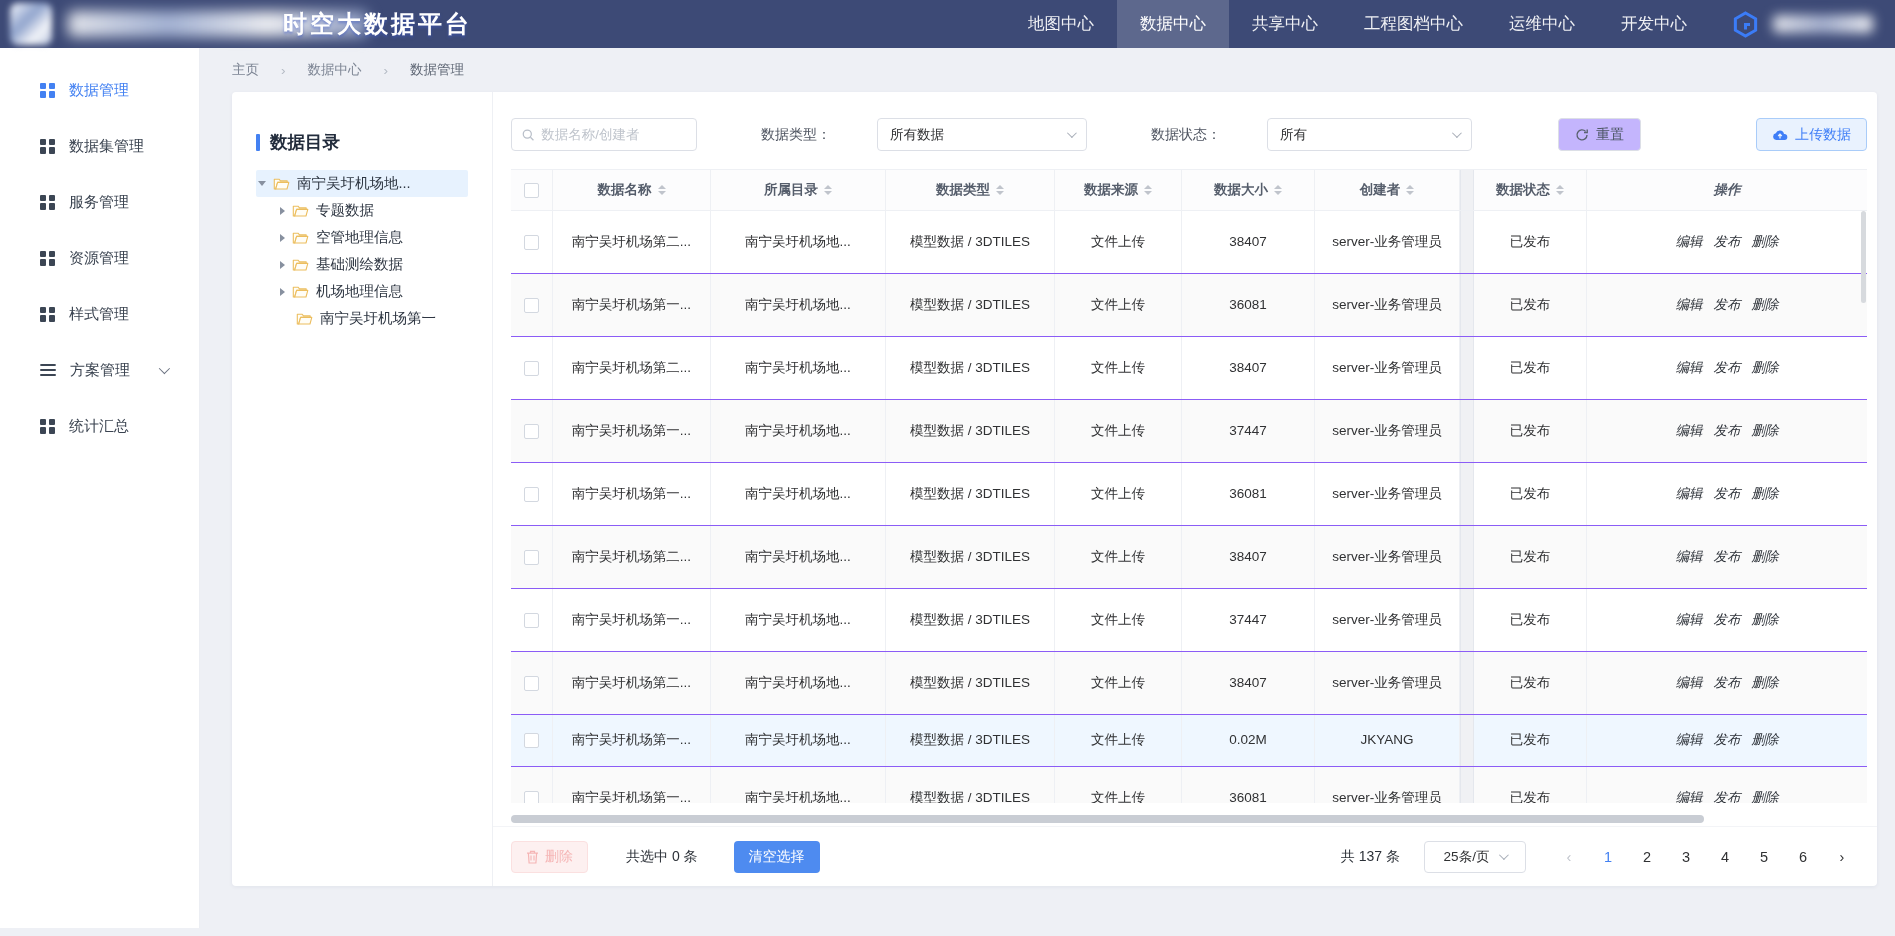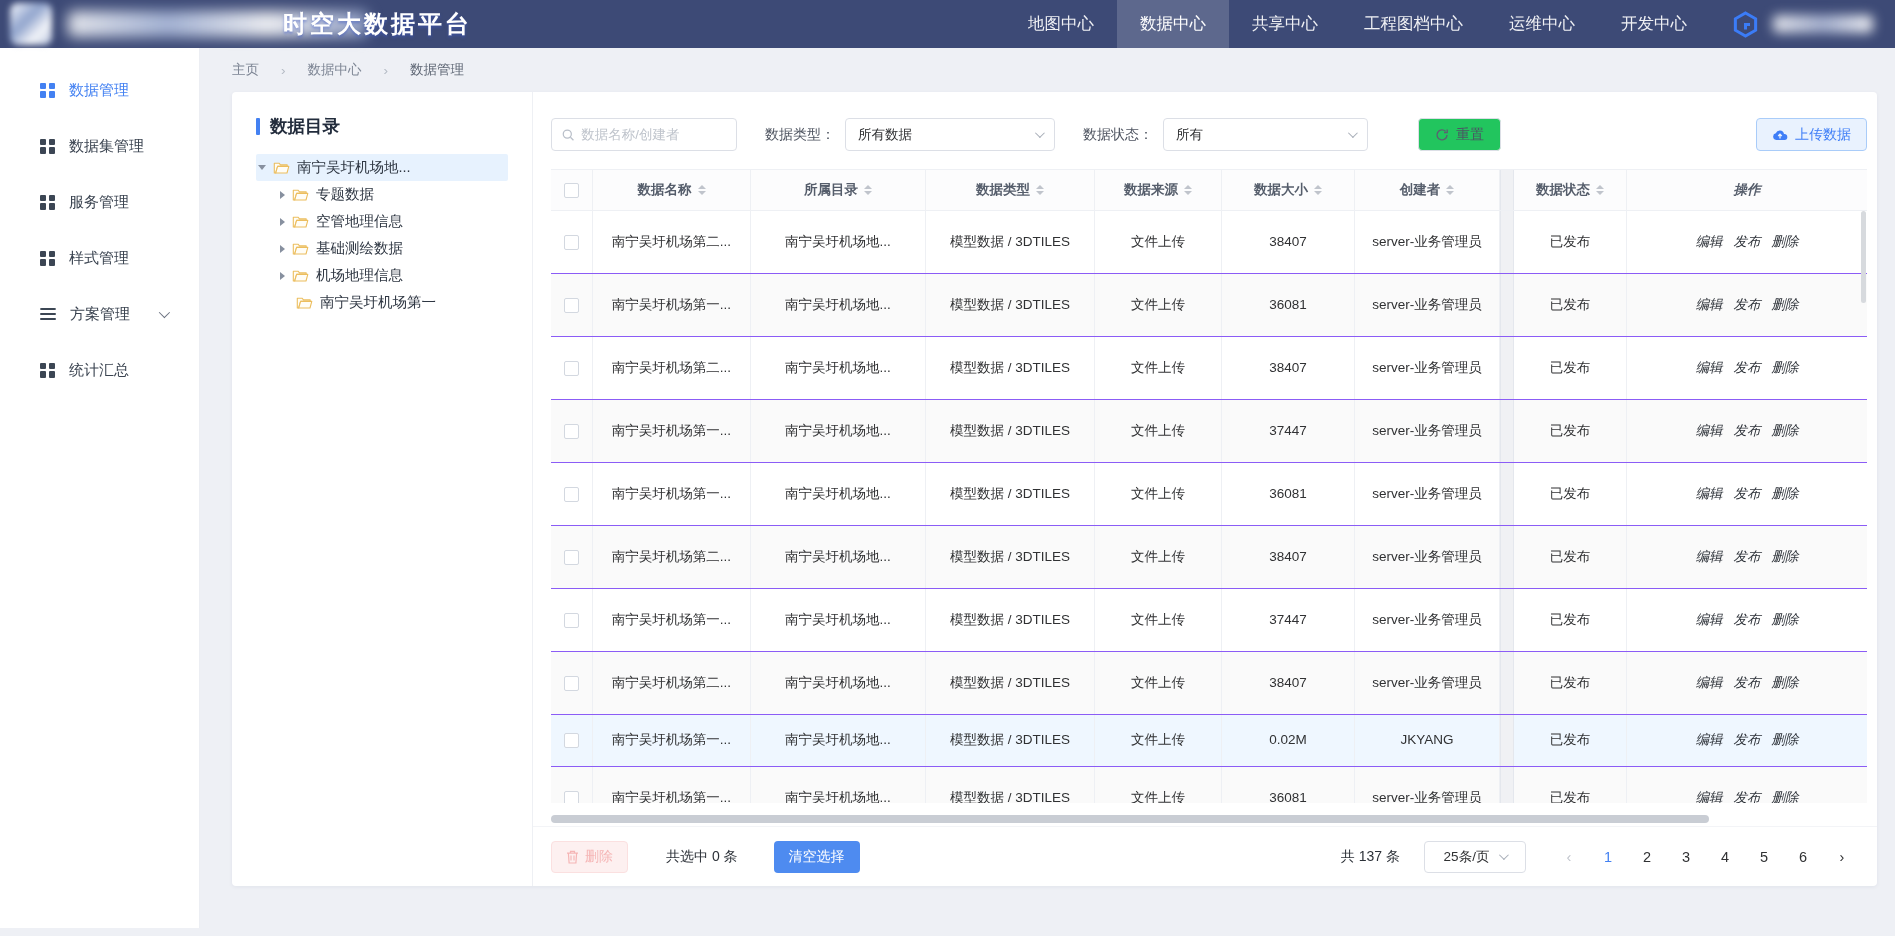--- a/index.html
+++ b/index.html
@@ -40,55 +40,55 @@
 
   .content { flex:1; display:flex; flex-direction:column; }
   .breadcrumb { height:44px; display:flex; align-items:center; padding-left:32px; font-size:13.5px; color:#7d8594; gap:22px; }
   .breadcrumb .sep { color:#b4bac4; }
   .breadcrumb .bc-last { color:#5f6775; }
 
   .card { background:#fff; border-radius:4px; box-shadow:0 1px 4px rgba(20,40,90,.06);
     margin:0 18px 0 32px; height:794px; display:flex; overflow:hidden; }
 
   
-  .panel { width:301px; flex:none; border-right:1px solid #eef0f4; padding:22px 24px; }
+  .panel { width:261px; flex:none; border-right:1px solid #eef0f4; padding:38px 24px; }
   .panel-title { display:flex; align-items:center; gap:10px; font-size:17.5px; font-weight:bold; color:#222c3c; }
   .panel-title .bar { width:4px; height:17px; background:var(--accent,#4381f2); border-radius:1px; }
   .tree-search { margin-top:18px; height:33px; border:1px solid #dcdfe6; border-radius:4px; display:flex;
     align-items:center; padding:0 10px; gap:8px; }
   .tree-search input { border:none; outline:none; flex:1; font-size:13.5px; color:#303133;
     font-family:"Liberation Sans","DejaVu Sans",sans-serif; }
   .tree-search input::placeholder { color:#bfc4cc; }
   .tree { margin-top:16px; font-size:14.5px; color:#2e3642; }
   .tree-row { height:27px; display:flex; align-items:center; gap:7px; cursor:pointer; padding-left:2px; border-radius:2px; }
   .tree-row.lvl1 { margin-left:22px; }
   .tree-row.selected { background:#e7f2fe; }
   .caret-down { width:0; height:0; border-left:4.5px solid transparent; border-right:4.5px solid transparent;
     border-top:5.5px solid #87909f; flex:none; }
   .caret-right { width:0; height:0; border-top:4.5px solid transparent; border-bottom:4.5px solid transparent;
     border-left:5.5px solid #87909f; flex:none; }
   .caret-none { width:9px; flex:none; }
 
   
   .right { flex:1; display:flex; flex-direction:column; min-width:0; }
-  .filters { display:flex; align-items:center; padding:26px 10px 14px 18px; }
+  .filters { display:flex; align-items:center; padding:26px 10px 14px 18px;gap:36px; }
   .f-search { width:186px; height:33px; border:1px solid #dcdfe6; border-radius:4px; display:flex; align-items:center;
     padding:0 10px; gap:7px; flex:none; }
   .f-search input { border:none; outline:none; width:100%; font-size:13.5px;
     font-family:"Liberation Sans","DejaVu Sans",sans-serif; }
   .f-search input::placeholder { color:#bfc4cc; }
   .f-label { font-size:14px; color:#4e5460; margin:0 10px 0 28px; }
   .f-select { height:33px; border:1px solid #dcdfe6; border-radius:4px; display:flex; align-items:center;
     padding:0 12px; font-size:13.5px; color:#303133; justify-content:space-between; cursor:pointer; flex:none; }
   .sel-type { width:210px; }
   .sel-status { width:205px; }
   .chev { width:7px; height:7px; border-right:1.4px solid #a8aeb8; border-bottom:1.4px solid #a8aeb8;
     transform:rotate(45deg) translateY(-2px); flex:none; }
   .btn-reset { margin-left:50px; height:33px; padding:0 16px; border:1px solid #dcdfe6; border-radius:4px;
-    background:#22c55e; display:flex; align-items:center; gap:7px; font-size:14px; color:#4b5563; cursor:pointer; }
+    background:#c4b5fd; display:flex; align-items:center; gap:7px; font-size:14px; color:#4b5563; cursor:pointer; }
   .btn-upload { margin-left:auto; height:33px; padding:0 15px; border:1px solid #a9ccf9; border-radius:4px;
     background:#e9f2fe; display:flex; align-items:center; gap:7px; font-size:14px; color:#3f7ef7; cursor:pointer; }
 
   
   .table-wrap { flex:1; margin:4px 10px 0 18px; position:relative; overflow:hidden;
     --cols:42px 158px 175px 169px 127px 133px 145px 14px 113px 1fr; }
   .trow { display:grid; grid-template-columns:var(--cols); align-items:stretch; }
   .cell { display:flex; align-items:center; justify-content:center; text-align:center; padding:6px 8px;
     font-size:13.5px; color:#303133; border-right:1px solid #eef0f4; line-height:1.4; }
   .cell:last-child { border-right:none;font-style:italic; }
@@ -174,20 +174,29 @@
         <span>数据集管理</span>
       </div>
       <div class="side-item">
         <span class="icon-grid">
           <i></i>
           <i></i>
           <i></i>
           <i></i>
         </span>
         <span>服务管理</span>
+      </div>
+      <div class="side-item">
+        <span class="icon-grid">
+          <i></i>
+          <i></i>
+          <i></i>
+          <i></i>
+        </span>
+        <span>资源管理</span>
       </div>
       <div class="side-item">
         <span class="icon-grid">
           <i></i>
           <i></i>
           <i></i>
           <i></i>
         </span>
         <span>样式管理</span>
       </div>

